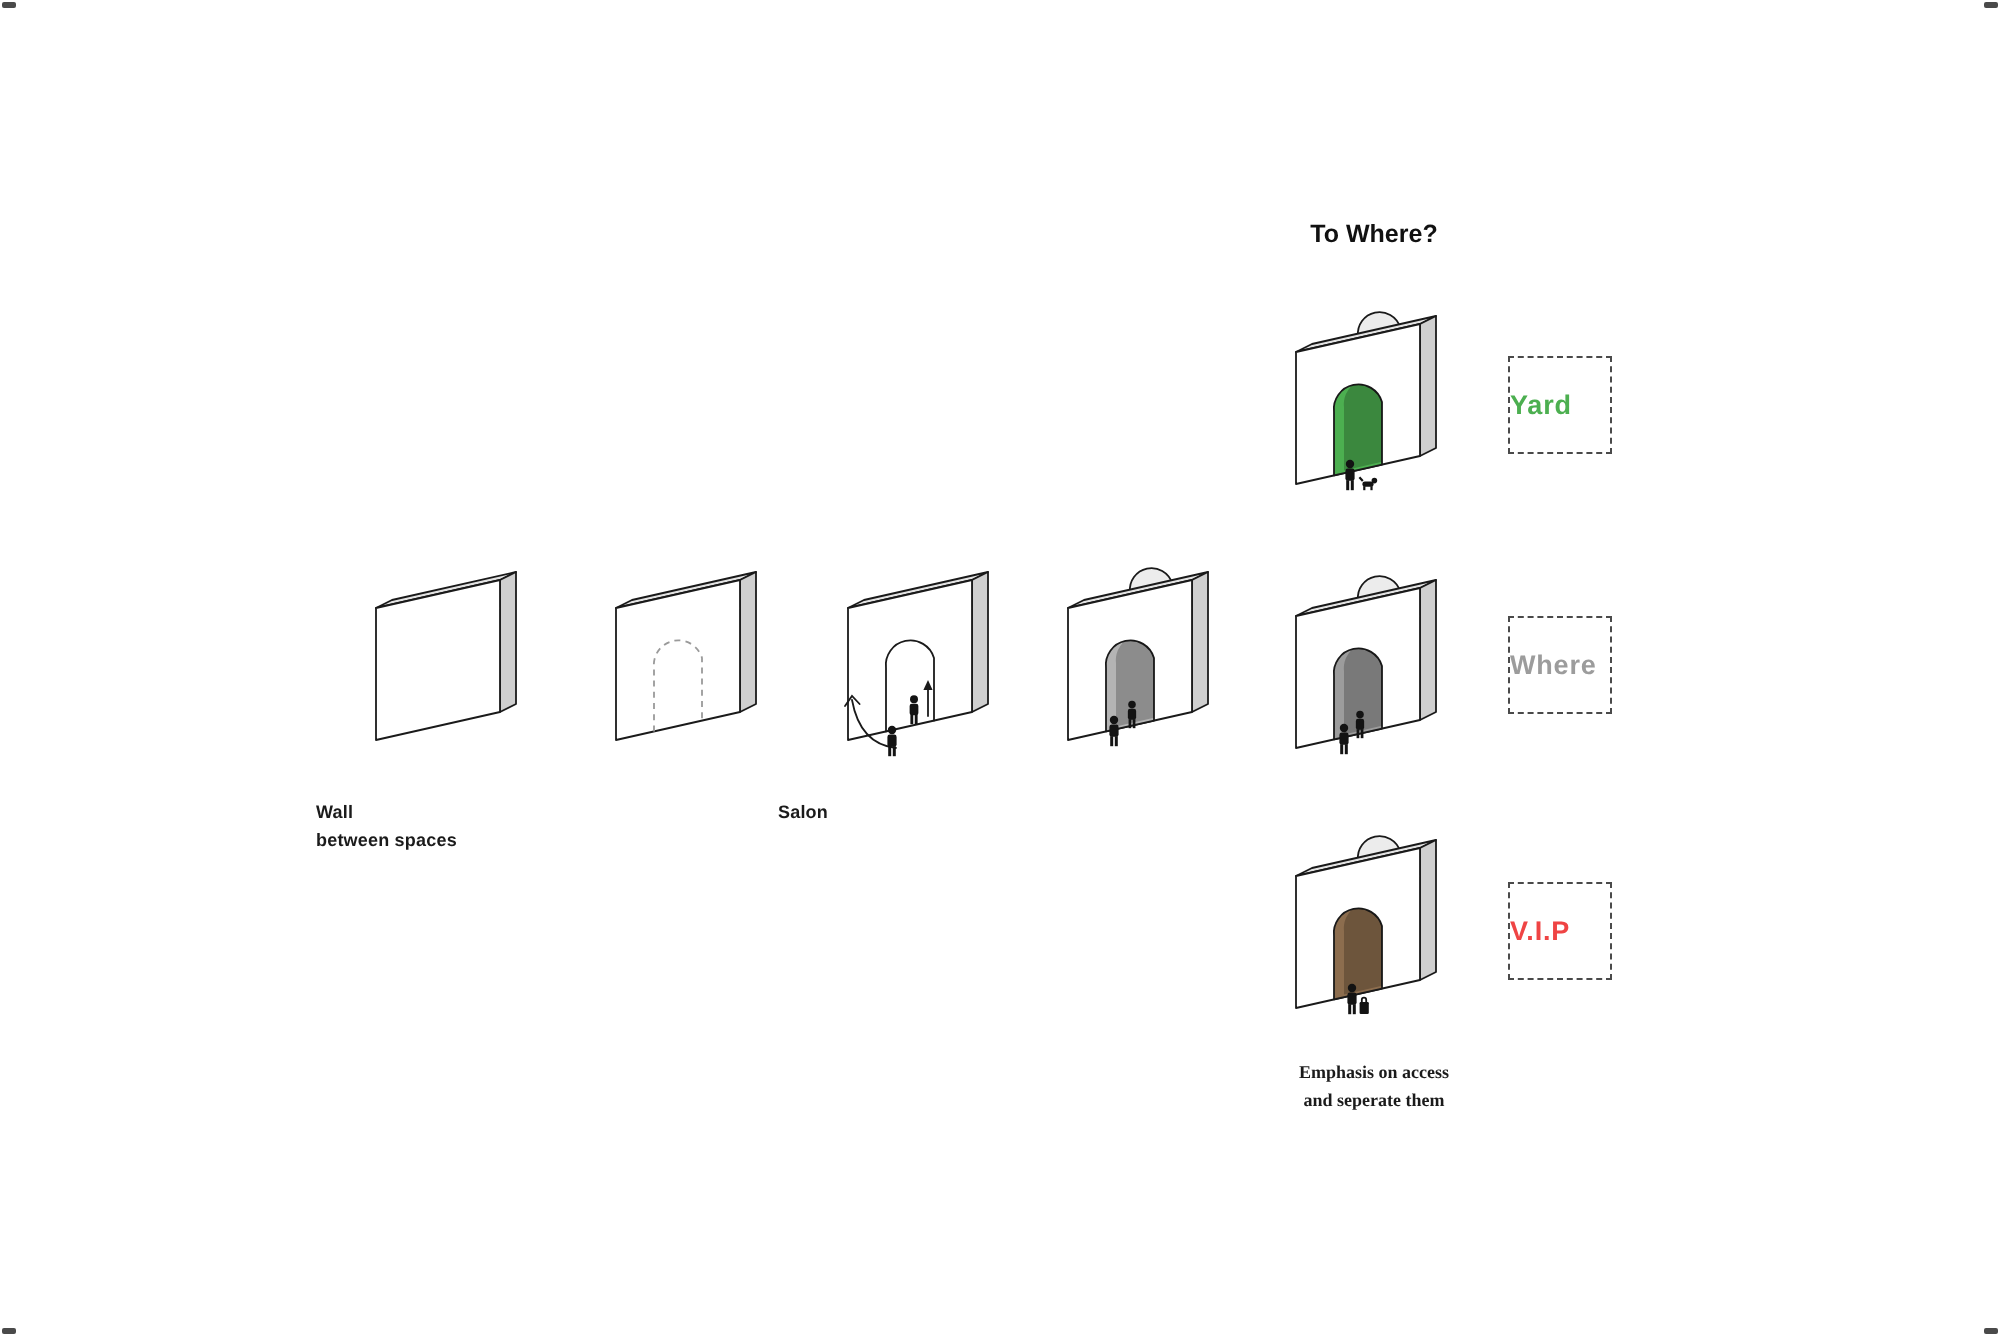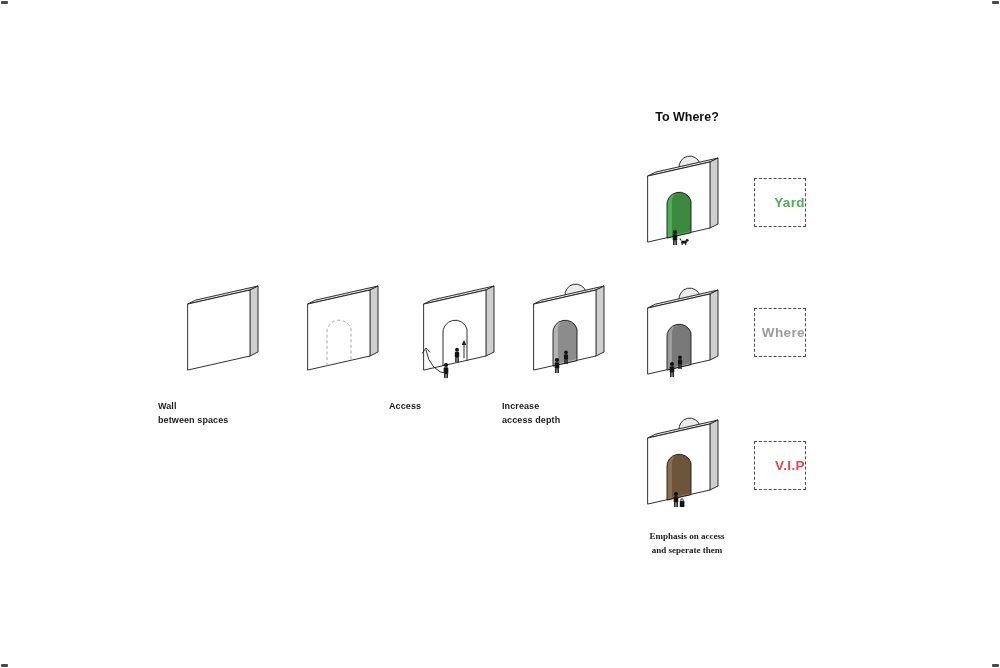--- a/index.html
+++ b/index.html
@@ -12,21 +12,21 @@
   .steplabel{
     font-size:9px;font-weight:bold;color:#1b1b1b;text-align:left;
     white-space:pre-line;line-height:1.5;letter-spacing:.1px;
   }
   .caption{
     font-size:9px;font-weight:bold;color:#1b1b1b;text-align:center;
     white-space:pre-line;line-height:1.5;font-family:Liberation Serif, serif;
   }
   .destbox{
     width:50px;height:47px;border:1.6px dashed #4a4a4a;background:#fff;
-    display:flex;align-items:center;justify-content:flex-end;
+    display:flex;align-items:center;justify-content:flex-start;
     font-weight:bold;font-size:13.5px;letter-spacing:.4px;
   }
   .corner{width:7px;height:3px;background:#2a2a2a;border-radius:1px;opacity:.85;}
   
   .oln{stroke:#1a1a1a;stroke-width:.9;stroke-linejoin:round;stroke-linecap:round;}
   .wface{fill:#ffffff;}
   .wtop{fill:#e3e3e3;}
   .wend{fill:#cfcfcf;}
   .bump{fill:#ececec;}
   .dash{fill:none;stroke:#9a9a9a;stroke-width:.9;stroke-dasharray:3 2.6;}
@@ -79,21 +79,21 @@
     <polygon class="ahead" points="42,56 39.7,61 44.3,61"></polygon>
     <path class="arrow" d="M26,90 Q8,88 4,66"></path>
     <polyline class="arrow" points="0.5,69 4,64 7.8,68" fill="none"></polyline>
     <g class="pers" transform="translate(24,94)">
       <circle cx="0" cy="-13" r="2.1"></circle>
         <rect x="-2.3" y="-10.7" width="4.6" height="6.1" rx="1.2"></rect>
       <rect x="-1.9" y="-4.9" width="1.5" height="5"></rect>
         <rect x="0.4" y="-4.9" width="1.5" height="5"></rect>
     </g>
   </svg>
-  <div class="abs steplabel" style="left:389px;top:400px;width:140px">Access</div>
+  <div class="abs steplabel" style="left:389px;top:400px;width:140px">Salon</div>
 
   <svg class="abs" style="left:532px;top:278px" width="84" height="106" viewBox="0 -6 84 106">
     <path class="bump oln" d="M33,12 A10.8,10.8 0 0 1 54,7.5 Z"></path>
     <polygon class="wtop oln" points="2,20 64,6 72,2 10,16"></polygon>
     <polygon class="wend oln" points="64,6 72,2 72,68 64,72"></polygon>
     <polygon class="wface oln" points="2,20 64,6 64,72 2,86"></polygon>
     <clipPath id="c4">
         <path d="M21,81.7 L21,50 A12.3,12.3 0 0 1 45,45 L45,76.3 Z"></path>
       </clipPath>
     <path class="arch4 oln" d="M21,81.7 L21,50 A12.3,12.3 0 0 1 45,45 L45,76.3 Z"></path>
@@ -106,22 +106,20 @@
       <rect x="-1.9" y="-4.9" width="1.5" height="5"></rect>
         <rect x="0.4" y="-4.9" width="1.5" height="5"></rect>
     </g>
     <g class="pers" transform="translate(25,89)">
       <circle cx="0" cy="-13" r="2.1"></circle>
         <rect x="-2.3" y="-10.7" width="4.6" height="6.1" rx="1.2"></rect>
       <rect x="-1.9" y="-4.9" width="1.5" height="5"></rect>
         <rect x="0.4" y="-4.9" width="1.5" height="5"></rect>
     </g>
   </svg>
-  <div class="abs steplabel" style="left:502px;top:400px;width:140px">Increase
-access depth</div>
 
   <svg class="abs" style="left:646px;top:150px" width="84" height="106" viewBox="0 -6 84 106">
     <path class="bump oln" d="M33,12 A10.8,10.8 0 0 1 54,7.5 Z"></path>
     <polygon class="wtop oln" points="2,20 64,6 72,2 10,16"></polygon>
     <polygon class="wend oln" points="64,6 72,2 72,68 64,72"></polygon>
     <polygon class="wface oln" points="2,20 64,6 64,72 2,86"></polygon>
     <clipPath id="cy">
         <path d="M21,81.7 L21,50 A12.3,12.3 0 0 1 45,45 L45,76.3 Z"></path>
       </clipPath>
     <path class="oln" d="M21,81.7 L21,50 A12.3,12.3 0 0 1 45,45 L45,76.3 Z" fill="#4CAF50"></path>

